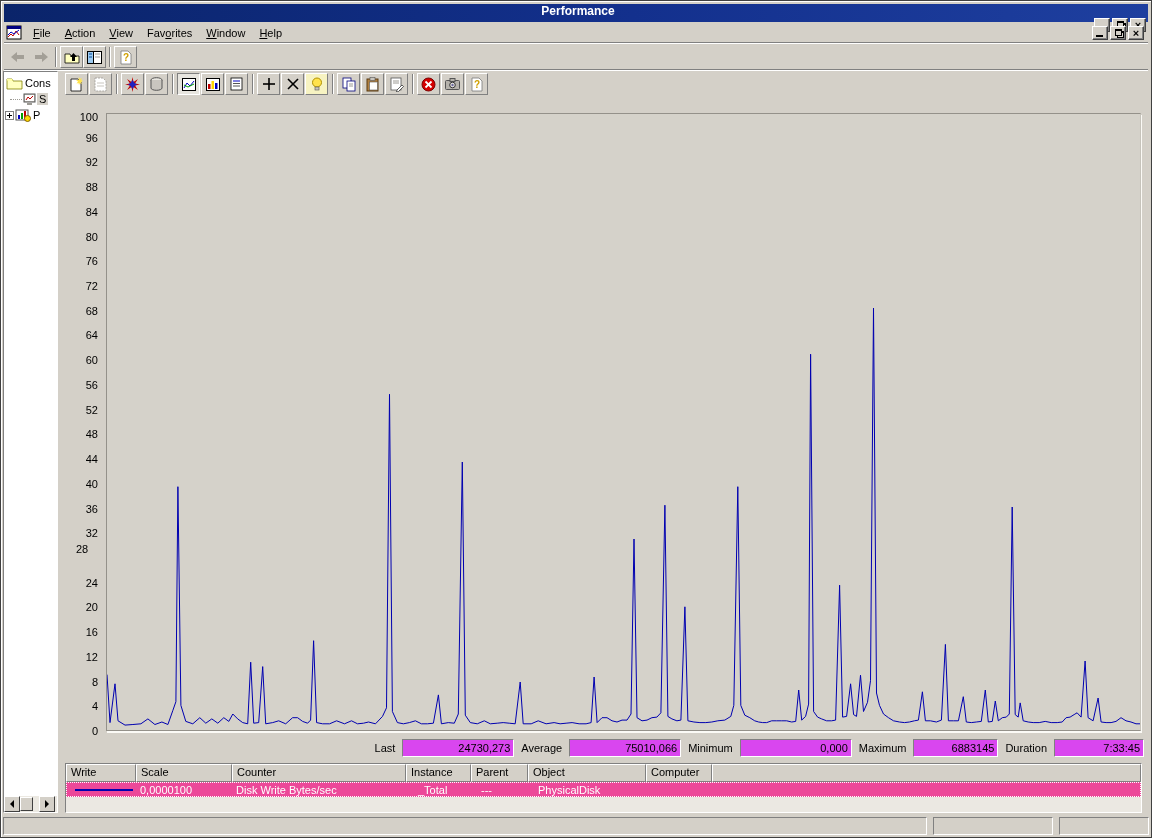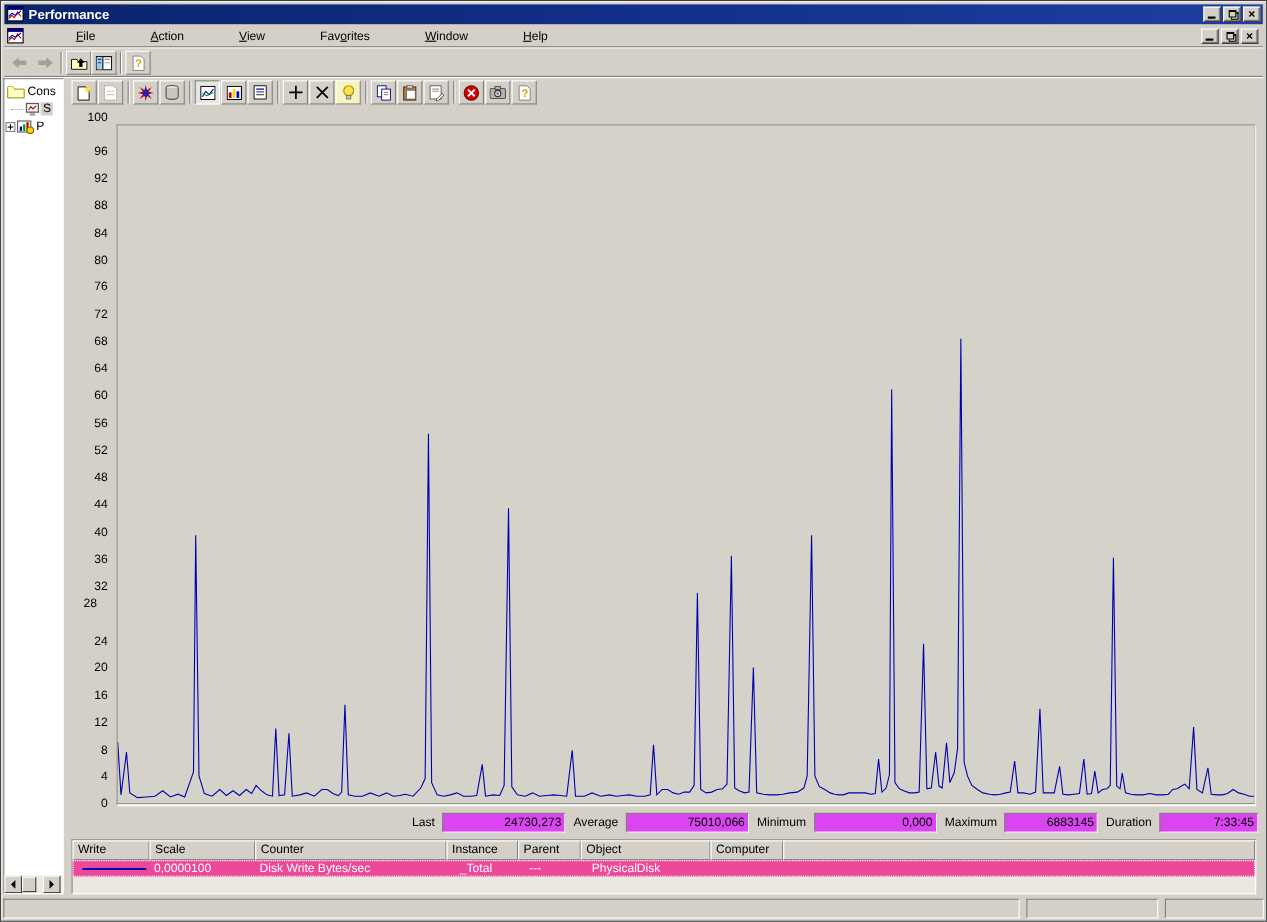--- a/index.html
+++ b/index.html
@@ -3,33 +3,33 @@
 <meta charset="utf-8">
 <style>
   html,body{margin:0;padding:0;background:#3a6ea5;}
   *{box-sizing:border-box;}
   .win{position:relative;width:1152px;height:838px;background:#d4d0c8;
        font-family:"Liberation Sans",sans-serif;font-size:11px;color:#000;
        border:1px solid #404040;box-shadow:inset 1px 1px 0 #fff;overflow:hidden;}
   
   .titlebar{position:absolute;left:3px;top:3px;right:3px;height:18px;
             background:linear-gradient(90deg,#0a246a 0%,#13308d 55%,#1e3f9f 100%);
-            display:flex;align-items:center;padding:0 2px;color:#fff;}
+            display:flex;align-items:center;padding:0 2px;color:#fff;flex-direction:column;}
   .titlebar .t{font-weight:bold;margin-left:4px;font-size:12px;}
   .winbtns{margin-left:auto;display:flex;gap:2px;}
   .wb{width:16px;height:14px;background:#d4d0c8;border:1px solid;
       border-color:#fff #404040 #404040 #fff;box-shadow:inset -1px -1px 0 #808080;
       display:flex;align-items:center;justify-content:center;font-size:11px;line-height:10px;
       font-weight:bold;color:#000;position:relative;}
   .wb .minbar{position:absolute;left:3px;bottom:2px;width:7px;height:2px;background:#000;}
   .wb .rest{position:absolute;left:4px;top:2px;width:7px;height:7px;border:1px solid #000;border-top-width:2px;background:#d4d0c8;}
   .wb .rest2{position:absolute;left:6px;top:4px;width:7px;height:7px;border:1px solid #000;border-top-width:2px;background:#d4d0c8;}
   
   .menubar{position:absolute;left:3px;top:22px;right:3px;height:20px;display:flex;align-items:center;
-           border-bottom:1px solid #808080;box-shadow:0 1px 0 #fff;gap:36px;}
+           border-bottom:1px solid #808080;box-shadow:0 1px 0 #fff;}
   .mi{padding:2px 7px;cursor:default;}
   .mi u{text-decoration:underline;}
   
   .navbar{position:absolute;left:3px;top:44px;right:3px;height:25px;display:flex;align-items:center;
           padding-left:2px;border-bottom:1px solid #808080;box-shadow:0 1px 0 #fff;}
   .tbtn{width:23px;height:22px;display:flex;align-items:center;justify-content:center;
         background:#d4d0c8;border:1px solid #d4d0c8;}
   .tbtn.raised{border-color:#fff #808080 #808080 #fff;}
   .tbtn.pressed{border-color:#808080 #fff #fff #808080;background:#e7e5df;}
   .sep{width:2px;height:20px;border-left:1px solid #808080;border-right:1px solid #fff;margin:0 3px;}
@@ -323,21 +323,21 @@
     </div>
     <div class="tbtn raised">
       <svg width="14" height="15" viewBox="0 0 14 15">
         <path d="M2 1 h7 l3 3 v10 h-10 z" fill="#fff" stroke="#7a7a7a" stroke-width="0.8"></path>
         <text x="4" y="11" font-size="10" font-weight="bold" fill="#d0a000" font-family="Liberation Sans,sans-serif">?</text>
       </svg>
     </div>
   </div>
 
   <div id="yaxis">
-      <div class="yaxis-label" style="left: 65px; top: 99px;">100</div>
+      <div class="yaxis-label" style="left: 65px; top: 109px;">100</div>
       <div class="yaxis-label" style="left: 65px; top: 129.72px;">96</div>
       <div class="yaxis-label" style="left: 65px; top: 154.44px;">92</div>
       <div class="yaxis-label" style="left: 65px; top: 179.16px;">88</div>
       <div class="yaxis-label" style="left: 65px; top: 203.88px;">84</div>
       <div class="yaxis-label" style="left: 65px; top: 228.6px;">80</div>
       <div class="yaxis-label" style="left: 65px; top: 253.32px;">76</div>
       <div class="yaxis-label" style="left: 65px; top: 278.04px;">72</div>
       <div class="yaxis-label" style="left: 65px; top: 302.76px;">68</div>
       <div class="yaxis-label" style="left: 65px; top: 327.48px;">64</div>
       <div class="yaxis-label" style="left: 65px; top: 352.2px;">60</div>

